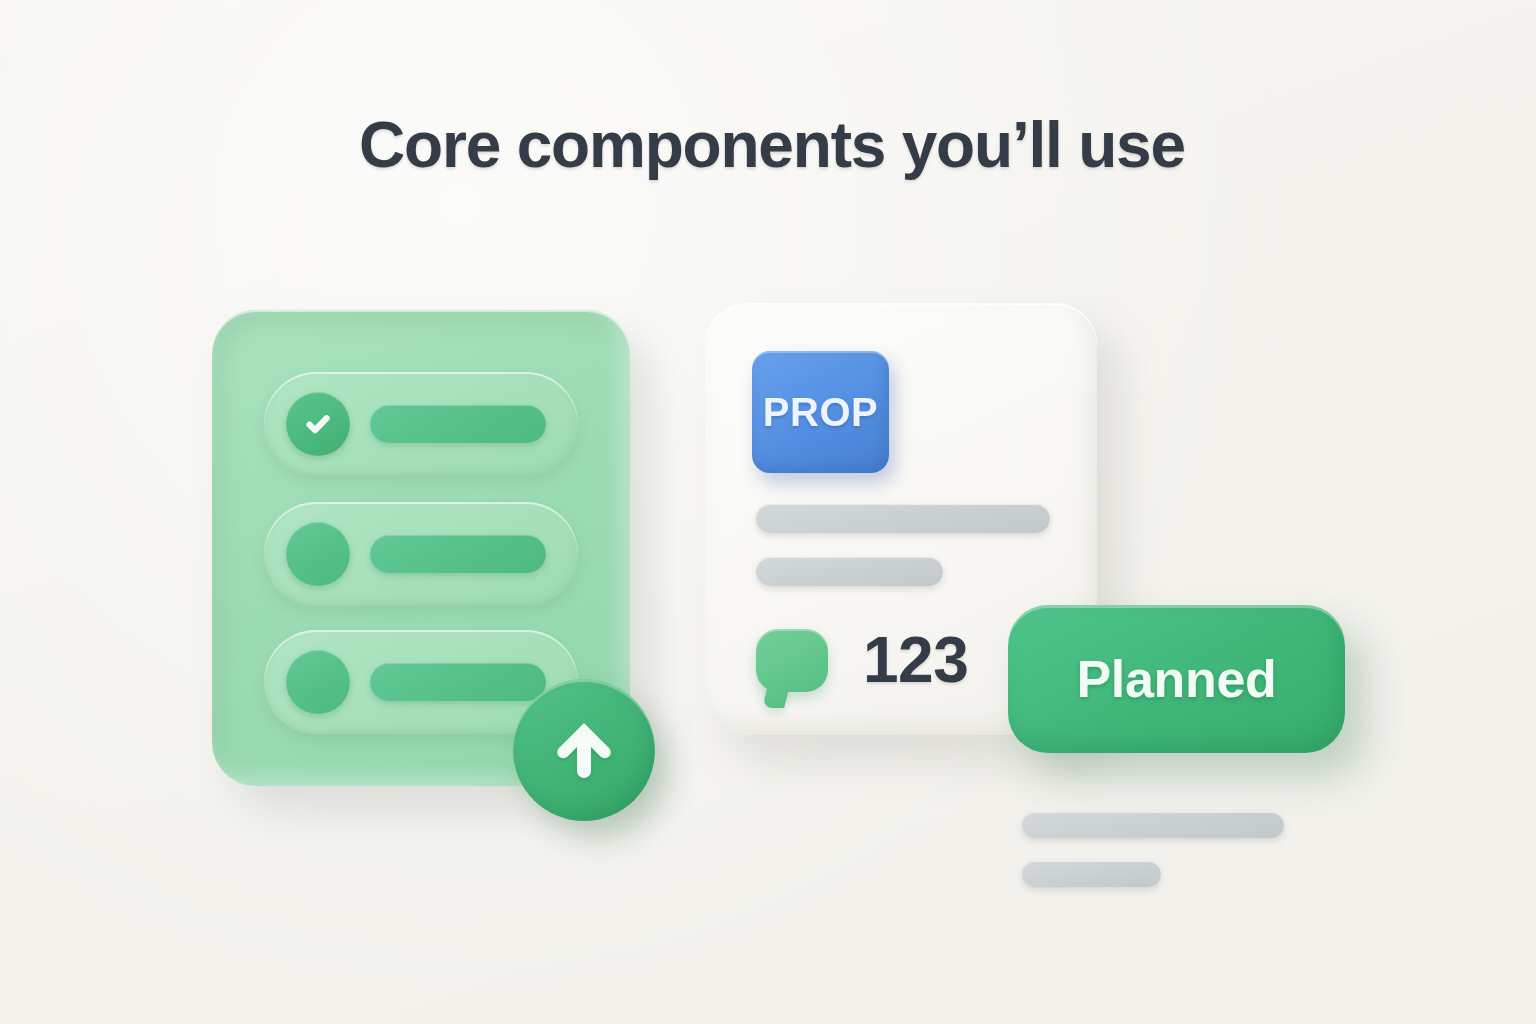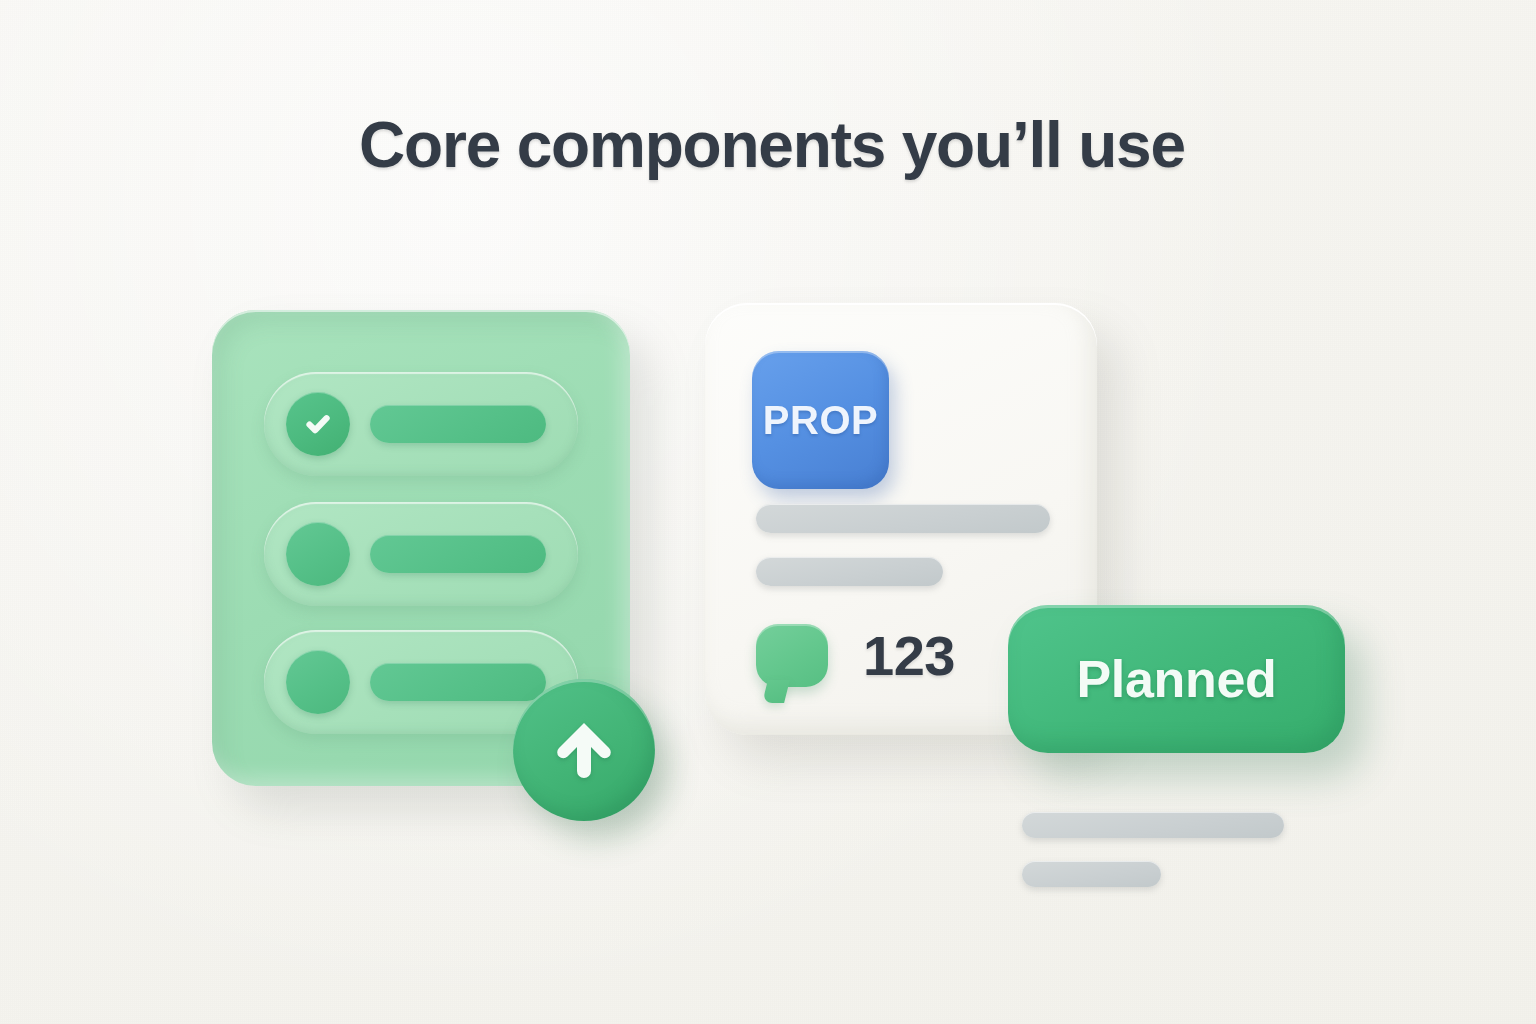--- a/index.html
+++ b/index.html
@@ -149,22 +149,22 @@
       22px 26px 44px rgba(120,120,110,0.18),
       0 2px 0 rgba(255,255,255,0.95) inset,
       -8px -10px 20px rgba(210,208,198,0.35) inset;
   }
 
   .prop-badge {
     position: absolute;
     left: 47px;
     top: 48px;
     width: 137px;
-    height: 138px;
-    border-radius: 27px;
+    height: 122px;
+    border-radius: 18px;
     background: linear-gradient(152deg, #67a0ec 0%, #5590e2 50%, #487fd2 100%);
     box-shadow:
       6px 10px 18px rgba(70,110,175,0.32),
       0 2px 0 rgba(255,255,255,0.32) inset,
       -4px -6px 12px rgba(45,95,170,0.28) inset;
     display: flex;
     align-items: center;
     justify-content: center;
     color: #eef4fd;
     font-size: 40px;
@@ -208,21 +208,21 @@
     bottom: -16px;
     width: 22px;
     height: 23px;
     border-radius: 0 0 0 10px;
     background: linear-gradient(160deg, #63c78d 0%, #57bf83 100%);
     transform: skewX(-14deg);
     box-shadow: 0 4px 8px rgba(80,150,110,0.22);
   }
   .comment-count {
     margin-left: 35px;
-    font-size: 56px;
+    font-size: 64px;
     font-weight: bold;
     color: #343c47;
     letter-spacing: -0.5px;
     text-shadow: 0 2px 3px rgba(110,110,110,0.22);
   }
 
   
   .status-pill {
     position: absolute;
     left: 1008px;

